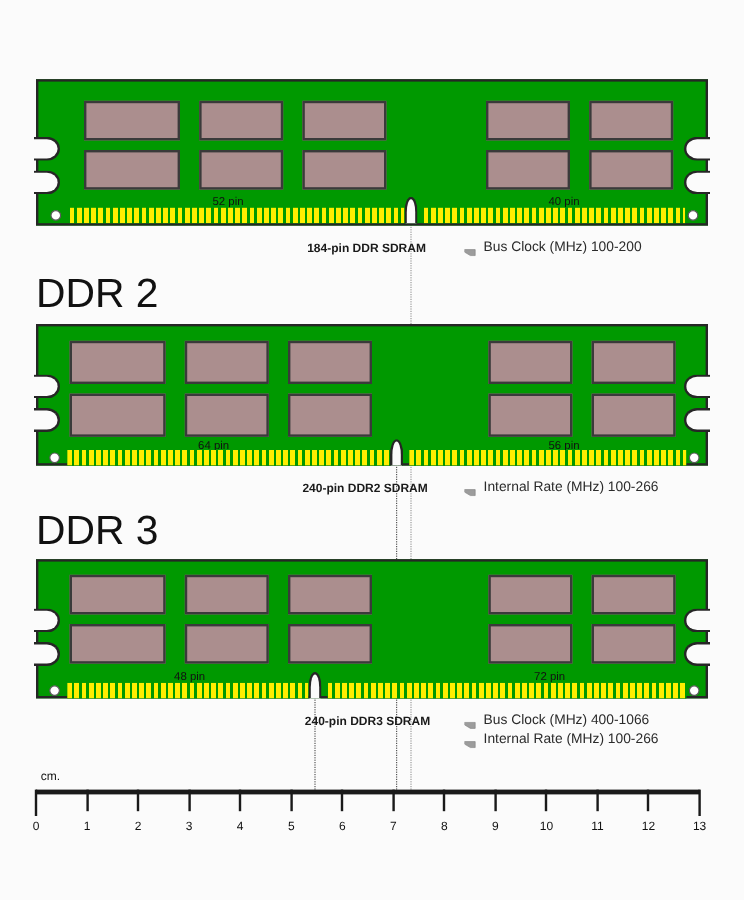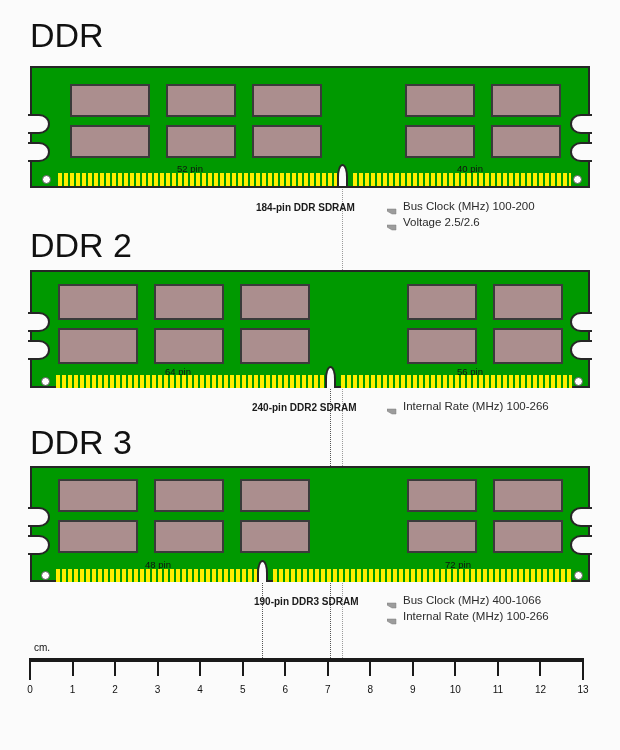--- a/index.html
+++ b/index.html
@@ -157,21 +157,20 @@
 </style>
 </head>
 <body>
 
 <div id="stage">
 
   <div class="guide dark" style="left:262px;top:576px;height:82px;"></div>
   <div class="guide dark" style="left:330px;top:381px;height:277px;"></div>
   <div class="guide" style="left:342px;top:185px;height:473px;"></div>
 
-  <div class="title" style="left:30px;top:18px;">DDR</div>
 
   <div class="module" style="left:30px;top:66px;width:560px;height:122px;">
     <div class="pcb"></div>
 
     <div class="sidenotch left" style="top:48px;"></div>
     <div class="sidenotch left" style="top:76px;"></div>
     <div class="sidenotch right" style="top:48px;"></div>
     <div class="sidenotch right" style="top:76px;"></div>
 
     <div class="chip" style="left:40px;top:18px;width:80px;height:33px;"></div>
@@ -202,27 +201,20 @@
 
   <div class="modname" style="left:256px;top:202px;">184-pin DDR SDRAM</div>
   <div class="specs" style="left:387px;top:198px;">
     <div class="spec">
       <span class="bullet">
         <svg viewBox="0 0 10 7" width="10" height="7">
             <polygon points="0,1 9,1 9,6 5,6 0,3" fill="#9c9c9c" stroke="#7d7d7d" stroke-width="0.5"></polygon>
           </svg>
       </span><span>Bus Clock (MHz) 100-200</span>
     </div>
-    <div class="spec">
-      <span class="bullet">
-        <svg viewBox="0 0 10 7" width="10" height="7">
-            <polygon points="0,1 9,1 9,6 5,6 0,3" fill="#9c9c9c" stroke="#7d7d7d" stroke-width="0.5"></polygon>
-          </svg>
-      </span><span>Voltage 2.5/2.6</span>
-    </div>
   </div>
 
   <div class="title" style="left:30px;top:228px;">DDR 2</div>
 
   <div class="module" style="left:30px;top:270px;width:560px;height:118px;">
     <div class="pcb"></div>
 
     <div class="sidenotch left" style="top:42px;"></div>
     <div class="sidenotch left" style="top:70px;"></div>
     <div class="sidenotch right" style="top:42px;"></div>
@@ -294,21 +286,21 @@
       <div class="gold"></div>
     </div>
     <div class="contacts" style="left:243px;top:103px;width:299px;">
       <div class="gold"></div>
     </div>
     <div class="keydot" style="left:11px;top:105px;"></div>
     <div class="keydot" style="left:544px;top:105px;"></div>
     <div class="keynotch" style="left:227px;top:94px;"></div>
   </div>
 
-  <div class="modname" style="left:254px;top:596px;">190-pin DDR3 SDRAM</div>
+  <div class="modname" style="left:254px;top:596px;">240-pin DDR3 SDRAM</div>
   <div class="specs" style="left:387px;top:592px;">
     <div class="spec">
       <span class="bullet">
         <svg viewBox="0 0 10 7" width="10" height="7">
             <polygon points="0,1 9,1 9,6 5,6 0,3" fill="#9c9c9c" stroke="#7d7d7d" stroke-width="0.5"></polygon>
           </svg>
       </span><span>Bus Clock (MHz) 400-1066</span>
     </div>
     <div class="spec">
       <span class="bullet">

